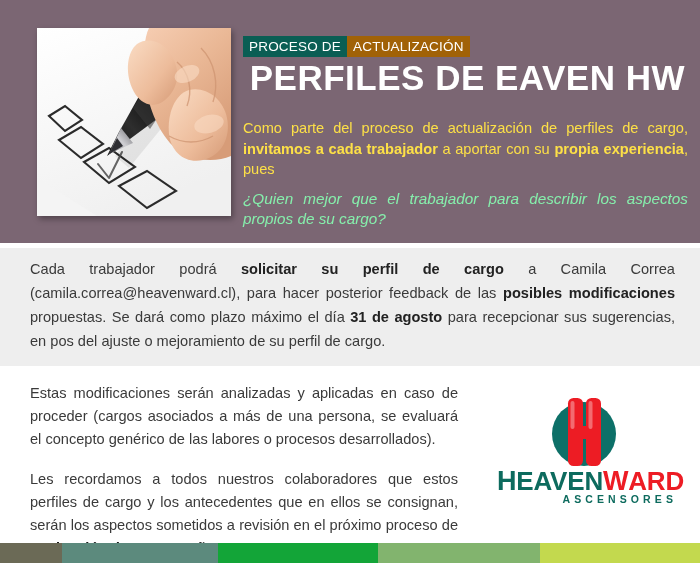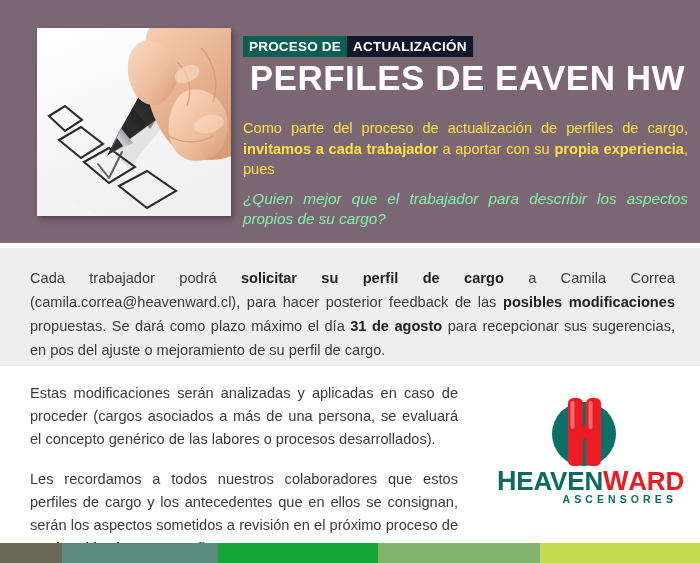--- a/index.html
+++ b/index.html
@@ -25,26 +25,26 @@
   }
   .photo{position:absolute;inset:0;background:#fdfdfd;overflow:hidden;}
   .photo svg{display:block;width:194px;height:188px;}
 
   .header-right{
     position:absolute;left:243px;top:0;width:445px;height:243px;
   }
   .badge-row{position:absolute;left:0;top:36px;display:flex;height:21px;}
   .badge{
     display:flex;align-items:center;
-    font-size:13.5px;font-weight:bold;color:#ffffff;
+    font-size:13.5px;font-weight:normal;color:#ffffff;
     letter-spacing:.2px;padding:0 6px;line-height:21px;
     white-space:nowrap;
   }
   .badge-teal{background:#0a5e54;}
-  .badge-red{background:#0f172a;}
+  .badge-red{background:#a16207;}
 
   .main-title{
     position:absolute;right:3px;top:58px;
     font-size:35px;font-weight:bold;color:#ffffff;
     letter-spacing:.5px;white-space:nowrap;line-height:40px;
   }
 
   .intro{
     position:absolute;left:0;top:118px;width:445px;
     font-size:14.6px;line-height:20.5px;color:#fde047;
@@ -56,21 +56,21 @@
     font-size:15.3px;line-height:20px;color:#86efac;
     font-style:italic;font-weight:normal;text-align:justify;
   }
 
   
   .gray-band{
     position:absolute;left:0;top:248px;width:700px;height:118px;
     background:#eeeeee;
   }
   .gray-band .para{
-    position:absolute;left:30px;top:18px;width:645px;
+    position:absolute;left:30px;top:9px;width:645px;
     font-size:14.6px;line-height:24px;color:#3a3a3a;
     text-align:justify;
   }
   .gray-band .para b{font-weight:bold;color:#222;}
 
   
   .body-left{
     position:absolute;left:30px;top:382px;width:440px;
     color:#3a3a3a;
   }

